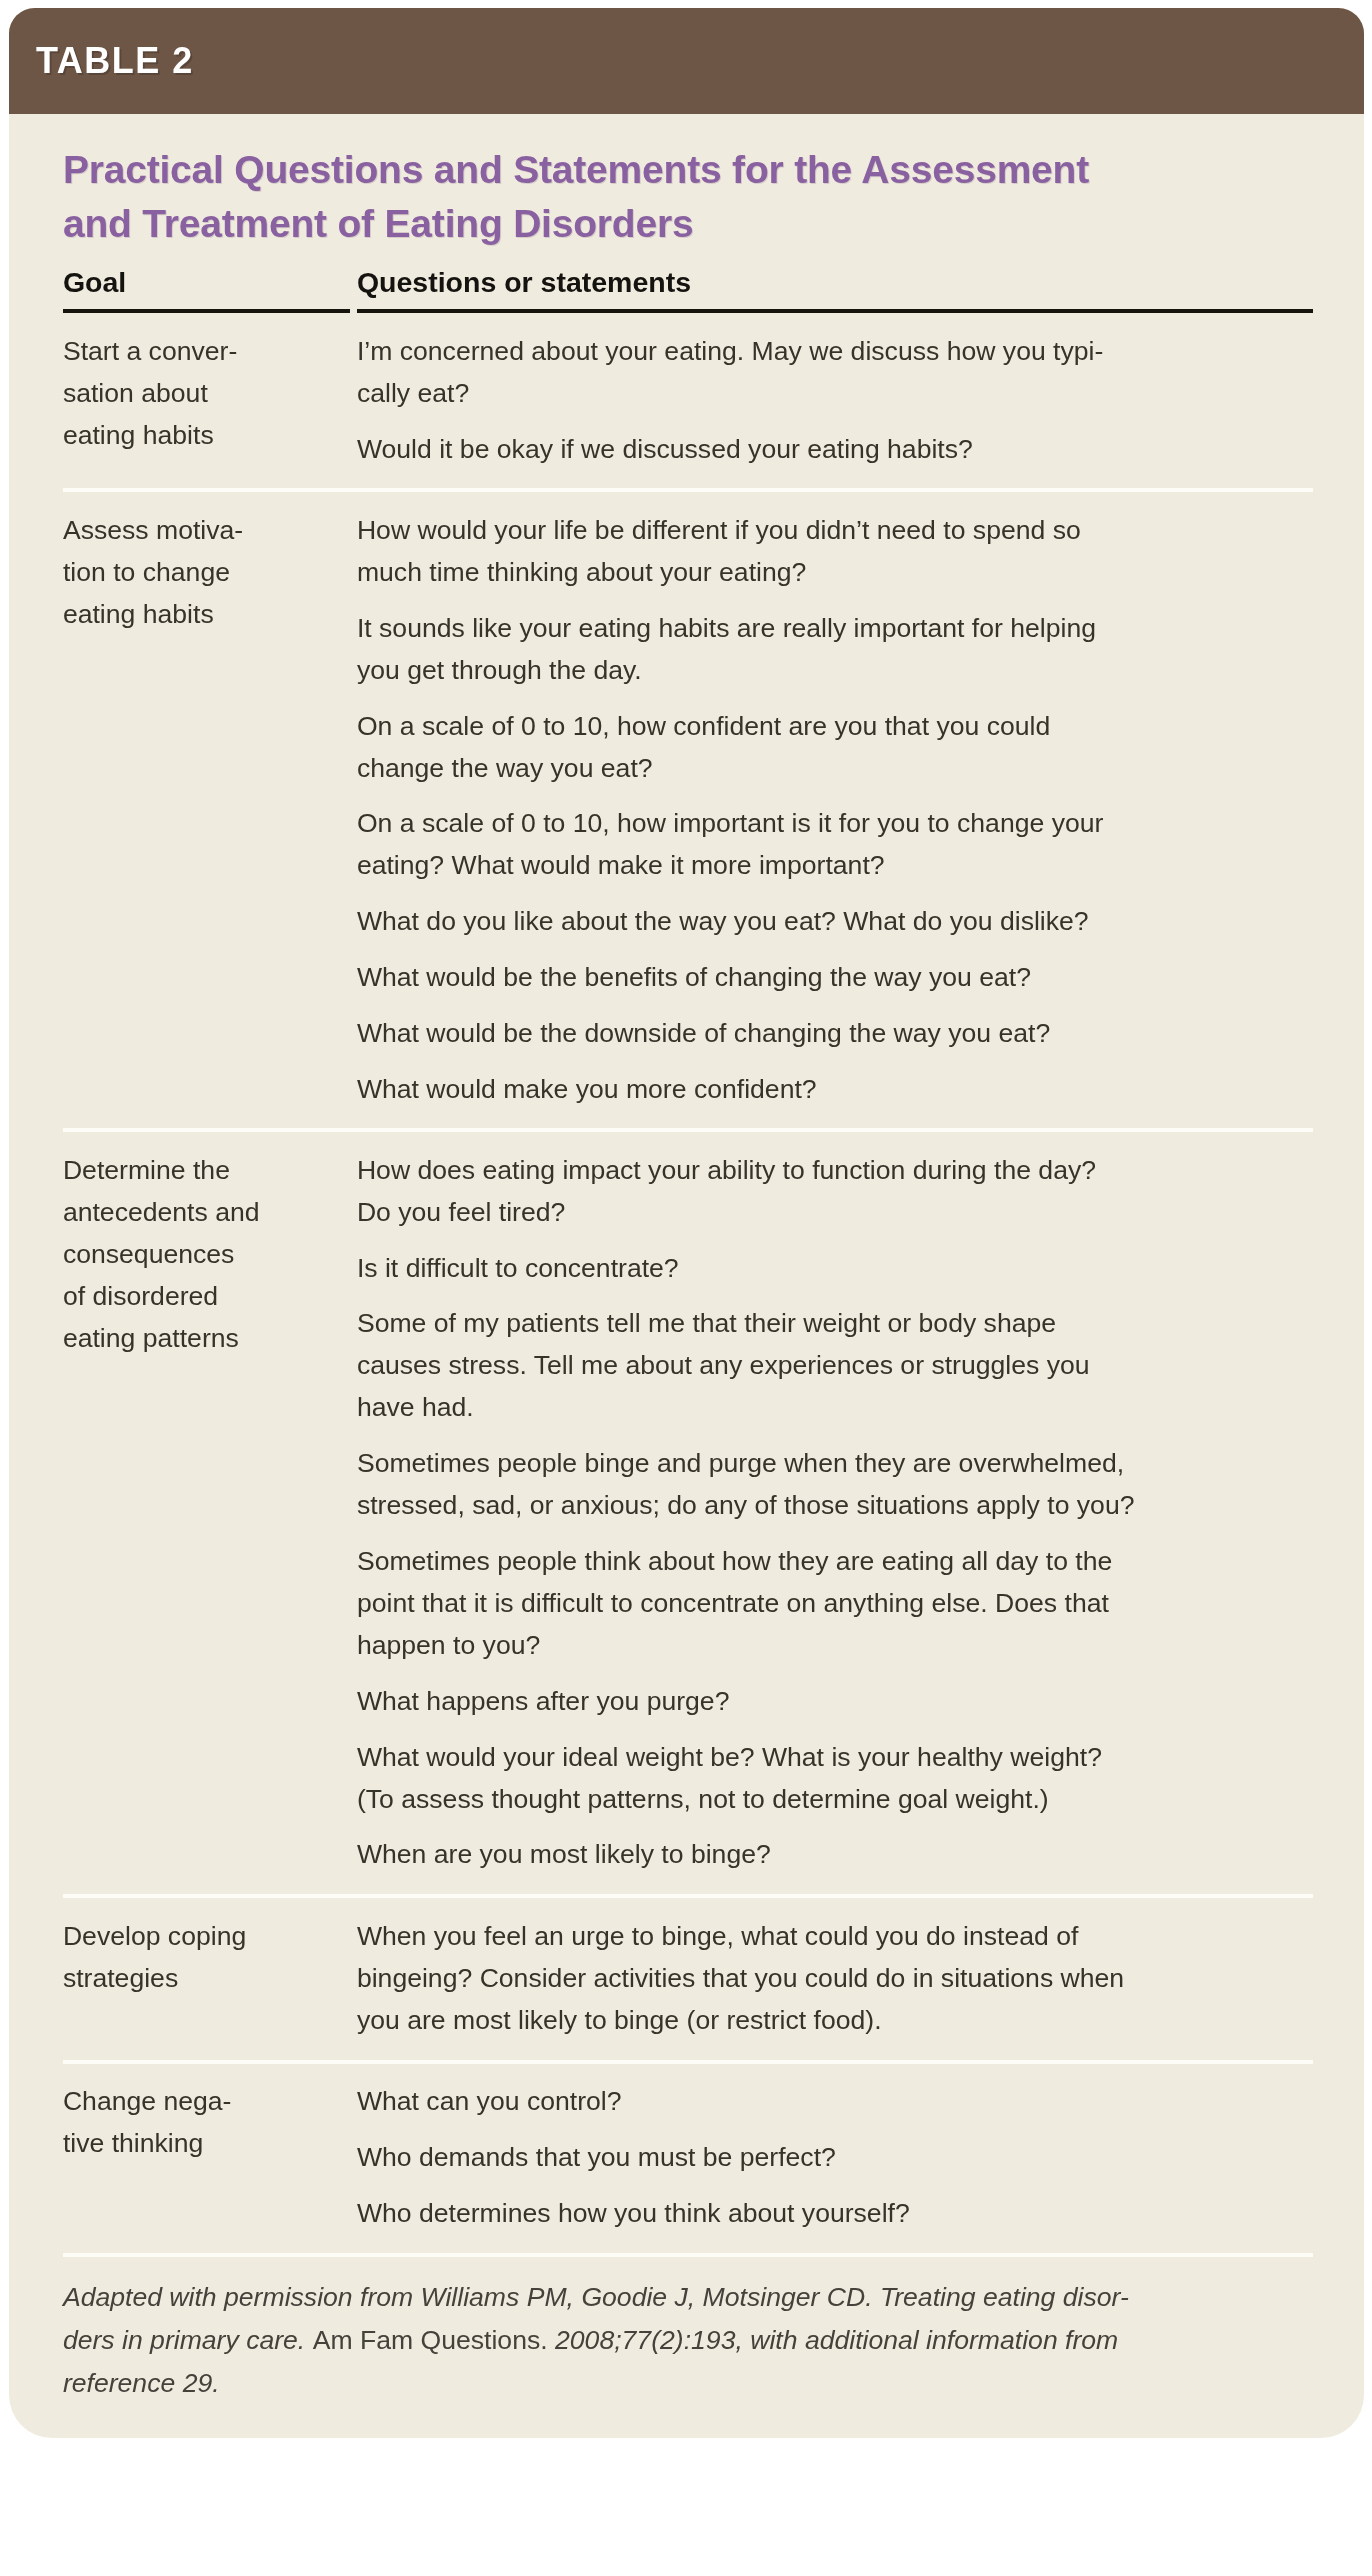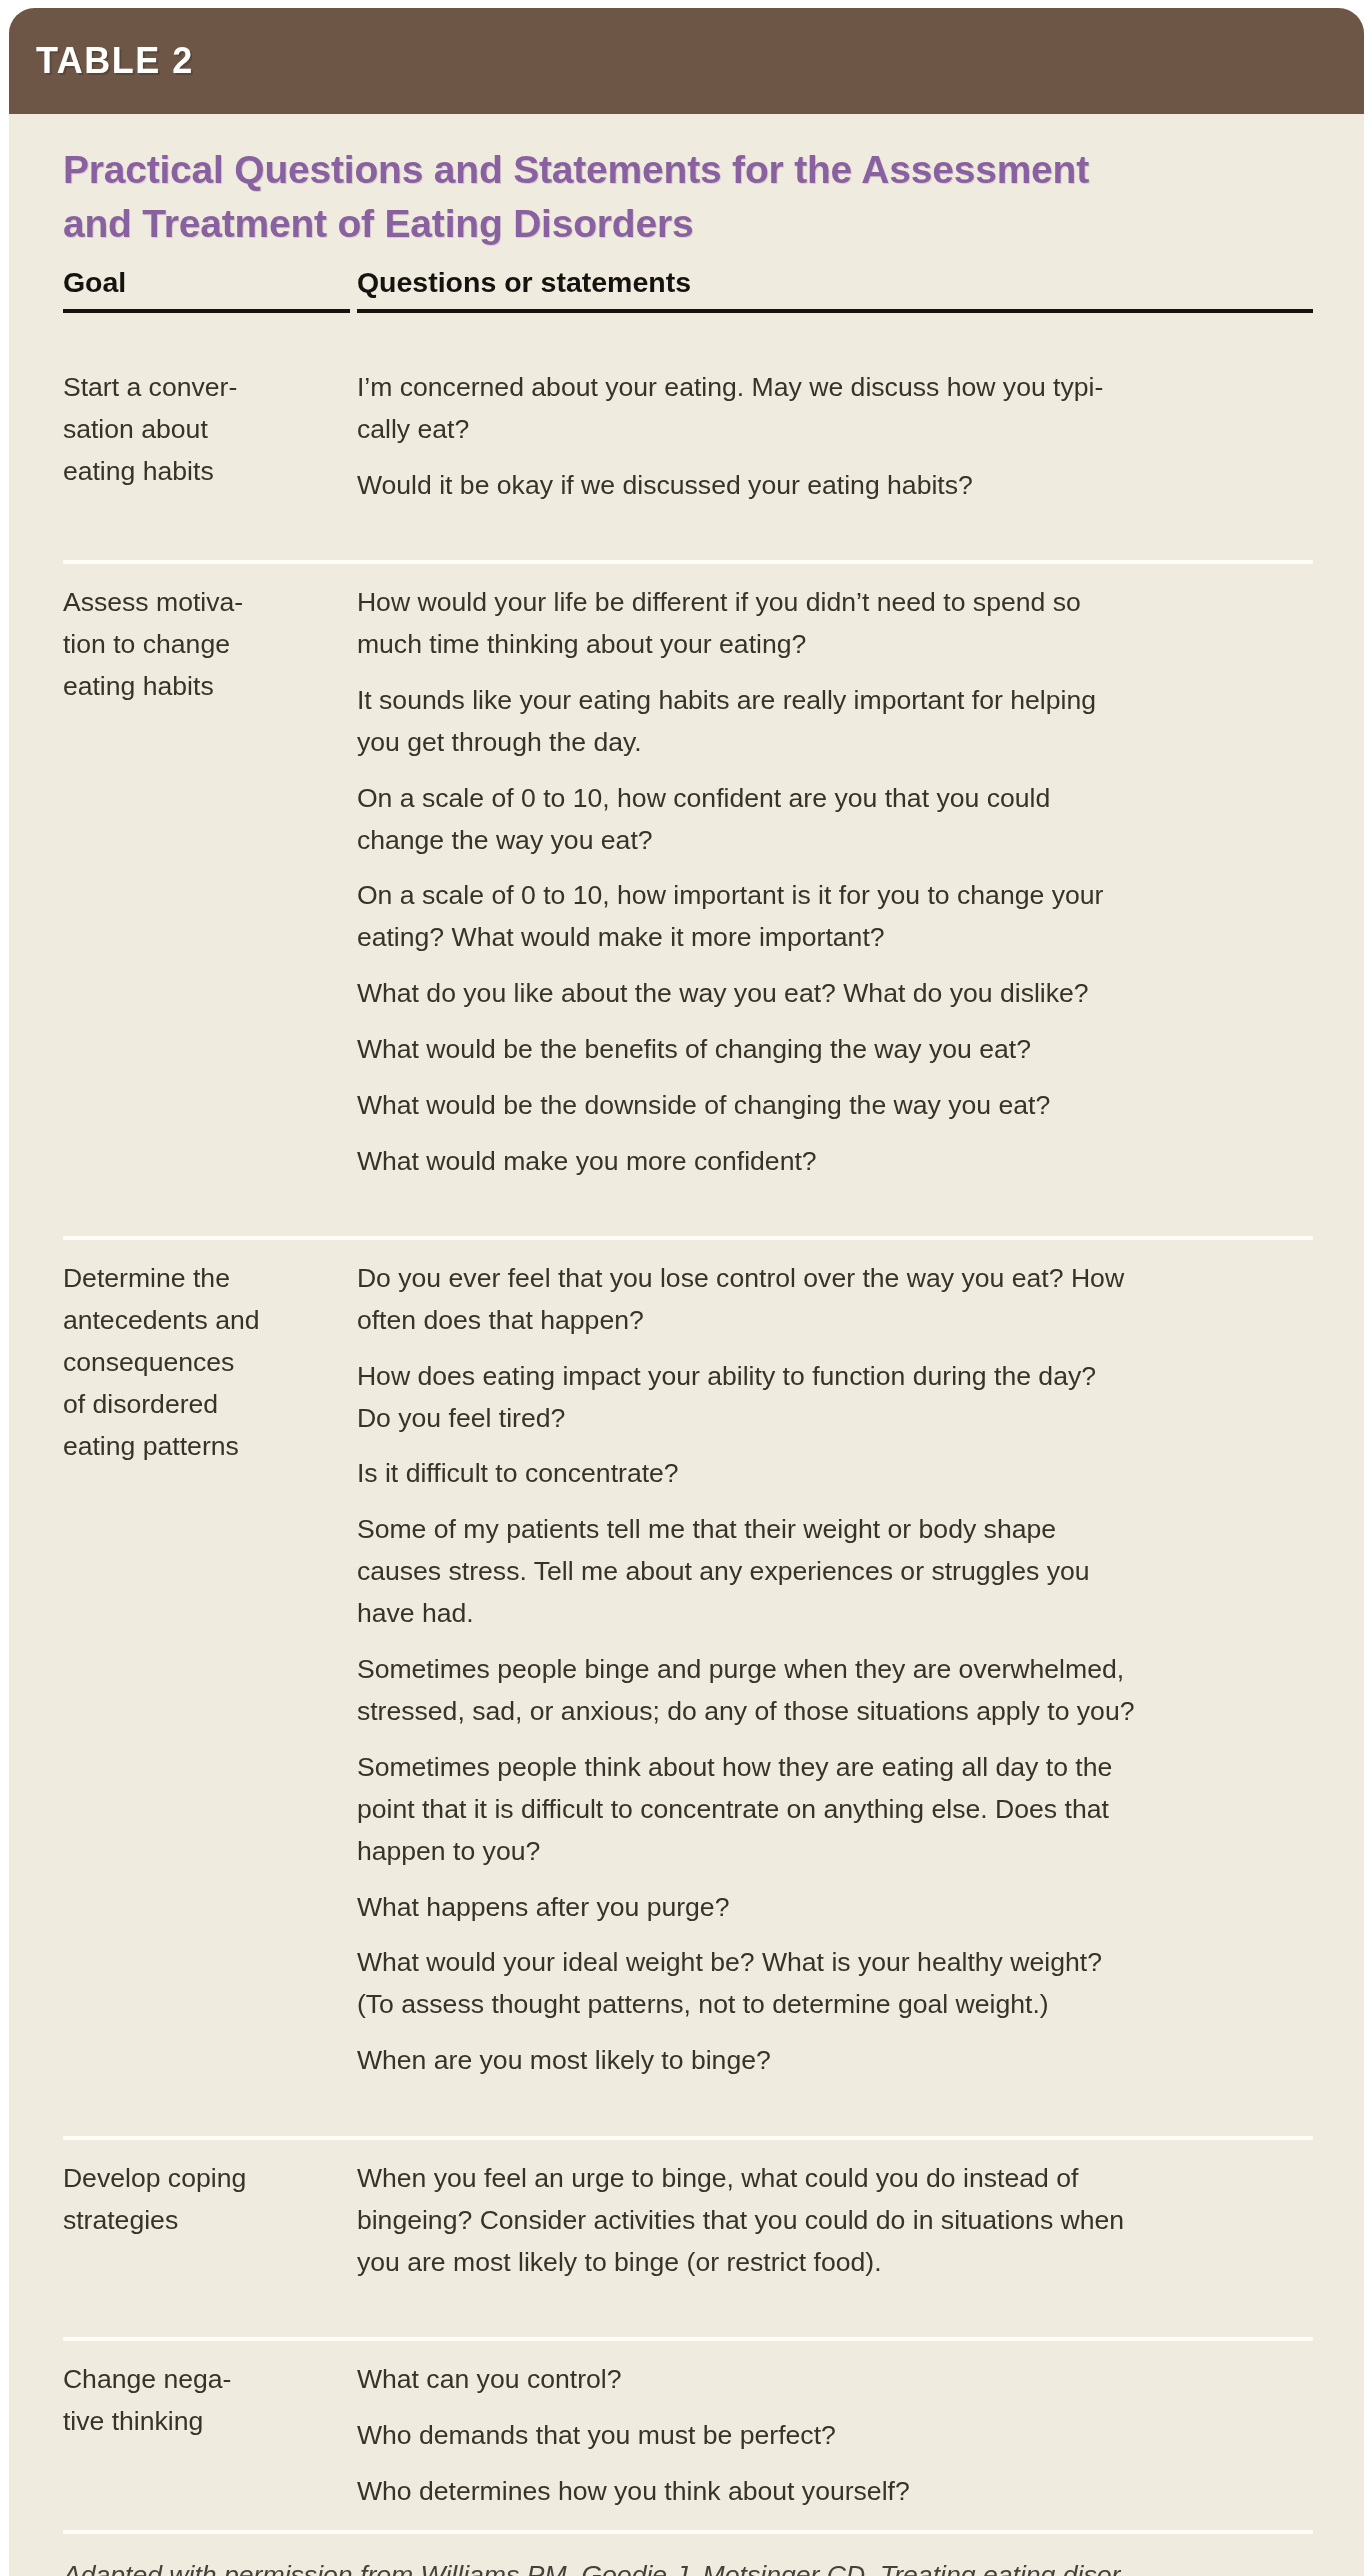--- a/index.html
+++ b/index.html
@@ -58,21 +58,20 @@
   .header-row .col-head {
     font-size: 28.5px;
     line-height: 35px;
     font-weight: bold;
     color: #15130f;
     padding-bottom: 8.9px;
     border-bottom: 4.9px solid #17140f;
   }
   .row {
     padding: 16.7px 0 18.7px 0;
-    margin-top: 36px;
   }
   .row + .row {
     border-top: 4.9px solid #fdfcf6;
   }
   .cell-text {
     font-size: 26.6px;
     line-height: 42px;
     color: #363329;
     white-space: pre-line;
   }
@@ -135,22 +134,20 @@
               <div class="item cell-text">What would make you more confident?</div>
             </div>
           </div>
           <div class="grid row">
             <div class="goal-cell cell-text">Determine the
 antecedents and
 consequences
 of disordered
 eating patterns</div>
             <div class="q-cell">
-              <div class="item cell-text">Do you ever feel that you lose control over the way you eat? How
-often does that happen?</div>
               <div class="item cell-text">How does eating impact your ability to function during the day?
 Do you feel tired?</div>
               <div class="item cell-text">Is it difficult to concentrate?</div>
               <div class="item cell-text">Some of my patients tell me that their weight or body shape
 causes stress. Tell me about any experiences or struggles you
 have had.</div>
               <div class="item cell-text">Sometimes people binge and purge when they are overwhelmed,
 stressed, sad, or anxious; do any of those situations apply to you?</div>
               <div class="item cell-text">Sometimes people think about how they are eating all day to the
 point that it is difficult to concentrate on anything else. Does that

